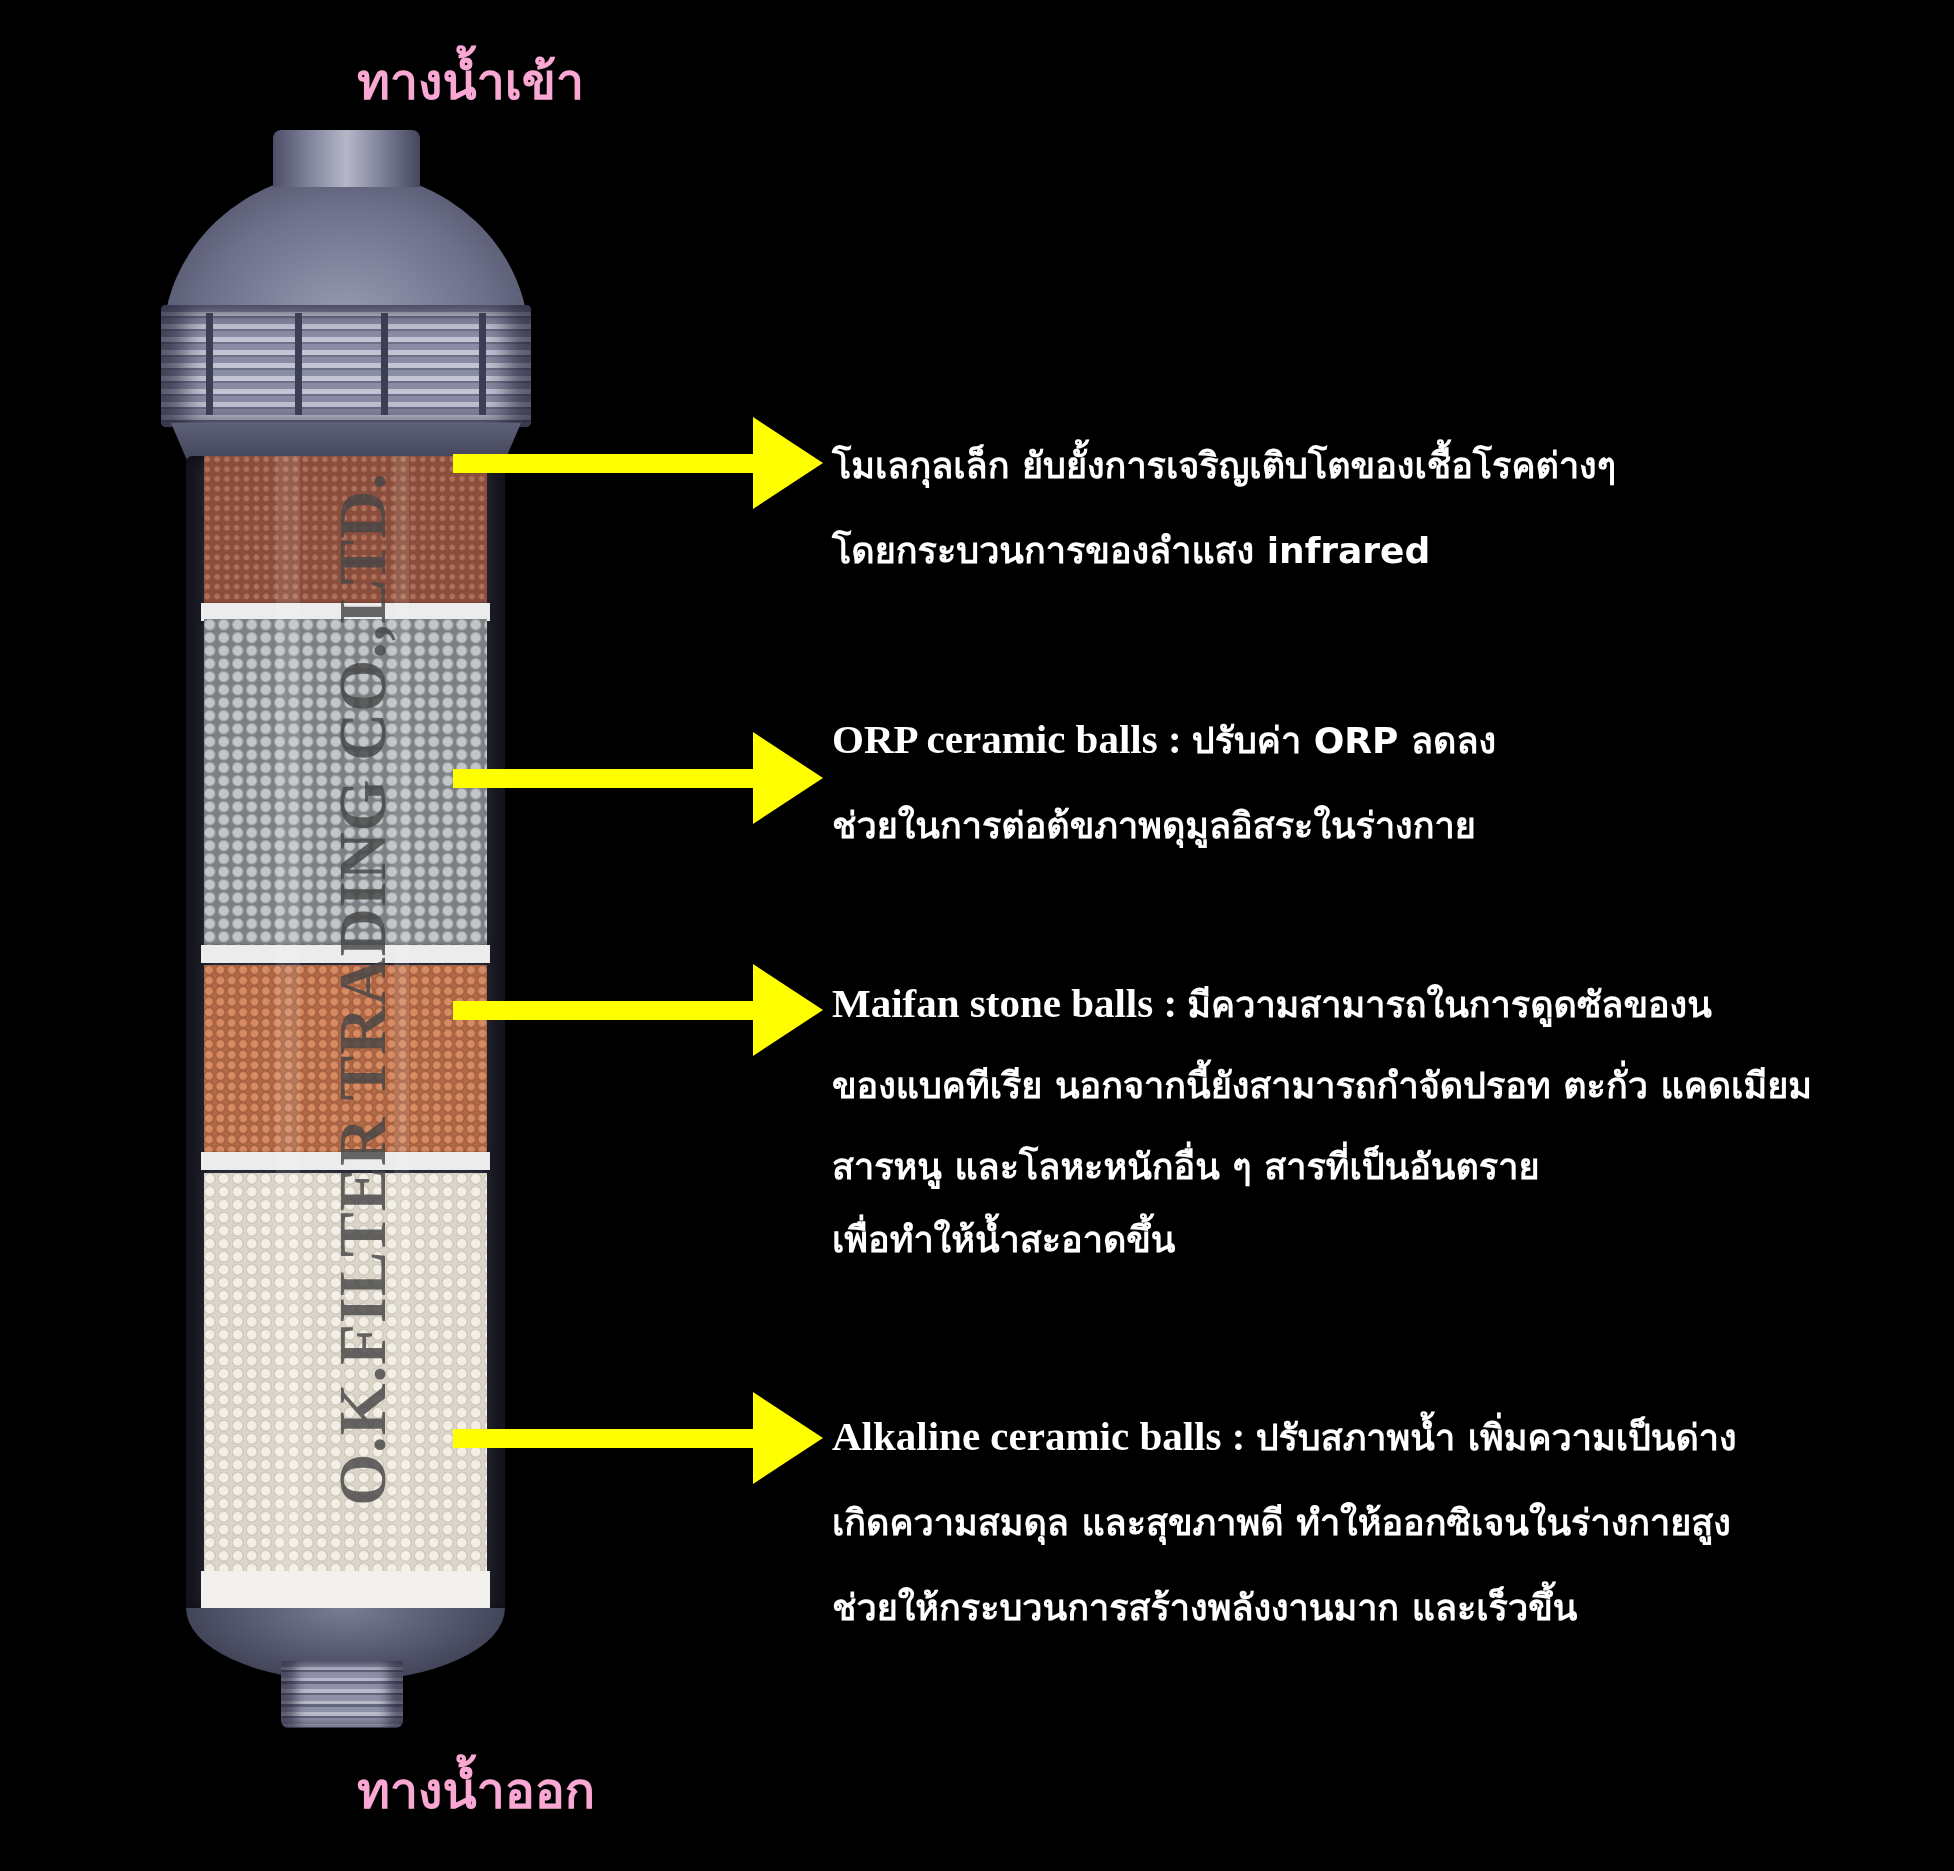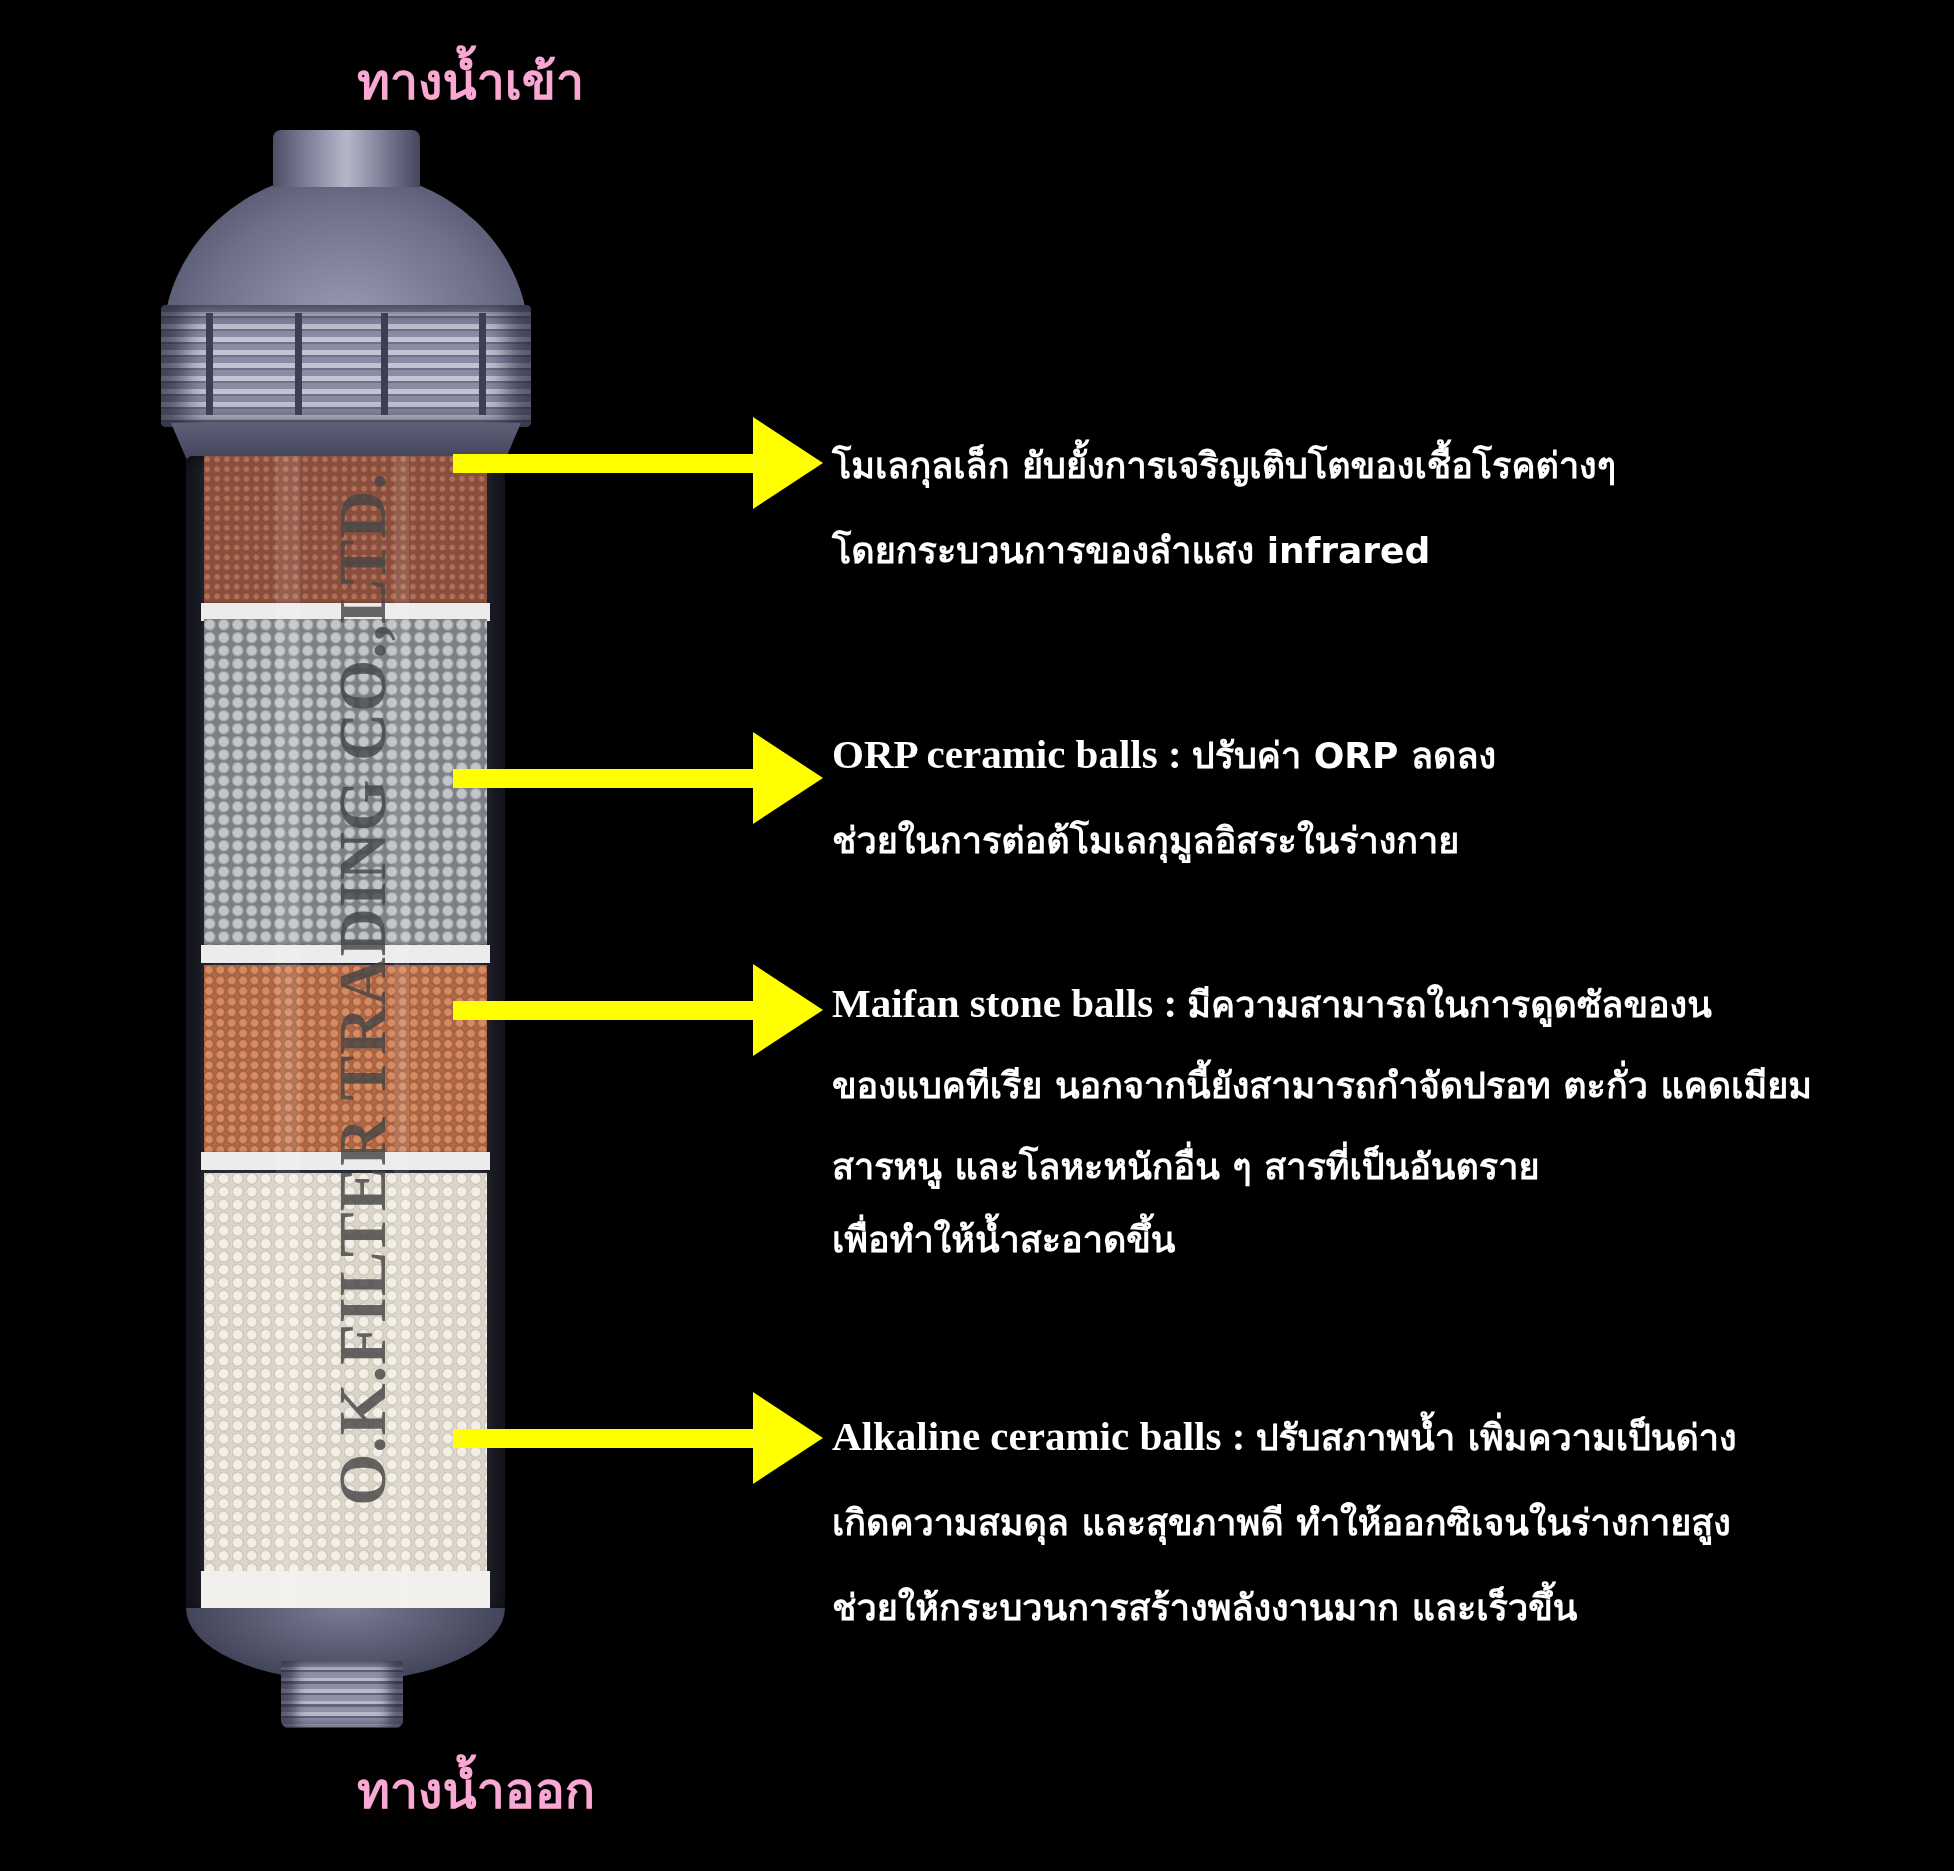--- a/index.html
+++ b/index.html
@@ -119,23 +119,23 @@
 <div class="arrow" style="top:1392px">
   <div class="shaft"></div>
     <div class="head"></div>
 </div>
 
 <div class="desc" style="top:423px">
   <span class="line thai">โมเลกุลเล็ก ยับยั้งการเจริญเติบโตของเชื้อโรคต่างๆ</span>
   <span class="line thai">โดยกระบวนการของลำแสง infrared</span>
 </div>
 
-<div class="desc" style="top:712px">
+<div class="desc" style="top:697px">
   <span class="line"><span class="name">ORP ceramic balls</span><span class="name"> : </span><span class="thai">ปรับค่า ORP ลดลง</span></span>
-  <span class="line thai">ช่วยในการต่อต้โมเลกุมูลอิสระในร่างกาย</span>
+  <span class="line thai">ช่วยในการต่อต้ขภาพดุมูลอิสระในร่างกาย</span>
 </div>
 
 <div class="desc" style="top:963px; line-height:81px">
   <span class="line"><span class="name">Maifan stone balls</span><span class="name"> : </span><span class="thai">มีความสามารถในการดูดซัลของน</span></span>
   <span class="line thai">ของแบคทีเรีย นอกจากนี้ยังสามารถกำจัดปรอท ตะกั่ว แคดเมียม</span>
   <span class="line thai">สารหนู และโลหะหนักอื่น ๆ สารที่เป็นอันตราย</span>
   <span class="line thai" style="line-height:65px">เพื่อทำให้น้ำสะอาดขึ้น</span>
 </div>
 
 <div class="desc" style="top:1394px">

